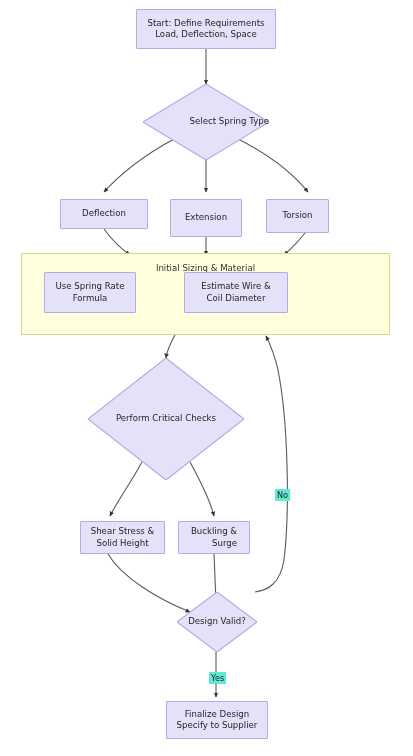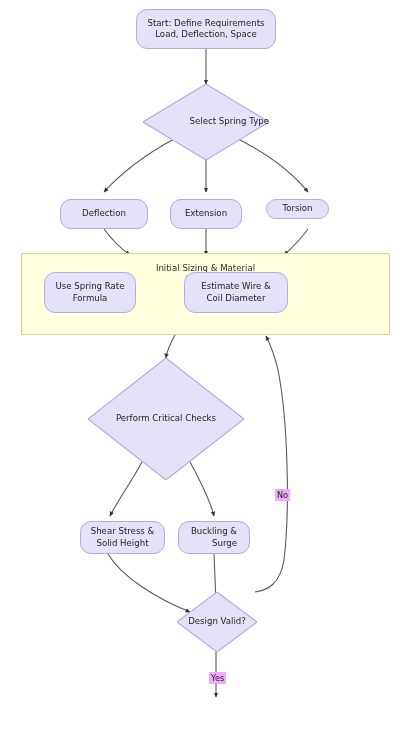--- a/index.html
+++ b/index.html
@@ -59,21 +59,21 @@
     background: #e4e2f8;
     border: 1.1px solid #b9a8e6;
     color: #1f1f1f;
     font-size: 8.6px;
     line-height: 11.4px;
     display: flex;
     align-items: center;
     justify-content: center;
     text-align: center;
     white-space: pre-line;
-    border-radius: 11px;
+    border-radius: 1px;
   }
   .diamond-wrap {
     position: absolute;
     display: flex;
     align-items: center;
     justify-content: center;
   }
   .diamond-shape {
     position: absolute;
     left: 0;
@@ -86,21 +86,21 @@
     z-index: 2;
     font-size: 8.6px;
     line-height: 11.4px;
     color: #1f1f1f;
     text-align: center;
     white-space: pre-line;
     pointer-events: none;
   }
   .edge-label {
     position: absolute;
-    background: #f0abfc;
+    background: #5eead4;
     color: #262626;
     font-size: 8.2px;
     line-height: 10px;
     padding: 1px 2px;
     text-align: center;
     white-space: nowrap;
   }
 </style>
 </head>
 <body>
@@ -146,25 +146,25 @@
     <svg class="diamond-shape" viewBox="0 0 126 76" preserveAspectRatio="none">
       <polygon points="63,0 126,38 63,76 0,38" fill="#e4e2f8" stroke="#b9a8e6" stroke-width="1.2"></polygon>
     </svg>
     <span class="diamond-label">Select Spring Type</span>
   </div>
 
   <div class="node" style="left:60px; top:199px; width:88px; height:30px;">
     <span>Deflection</span>
   </div>
 
-  <div class="node" style="left:170px; top:199px; width:72px; height:30px;">
+  <div class="node" style="left:170px; top:199px; width:72px; height:38px;">
     <span>Extension</span>
   </div>
 
-  <div class="node" style="left:266px; top:199px; width:63px; height:20px;">
+  <div class="node" style="left:266px; top:199px; width:63px; height:34px;">
     <span>Torsion</span>
   </div>
 
   <div class="node" style="left:44px; top:272px; width:92px; height:41px;">
     <span>Use Spring Rate
 Formula</span>
   </div>
 
   <div class="node" style="left:168px; top:272px; width:104px; height:41px;margin-left:16px;">
     <span>Estimate Wire &amp;
@@ -189,18 +189,22 @@
 Surge</span>
   </div>
 
   <div class="diamond-wrap" style="left:177px; top:592px; width:80px; height:60px;">
     <svg class="diamond-shape" viewBox="0 0 80 60" preserveAspectRatio="none">
       <polygon points="40,0 80,30 40,60 0,30" fill="#e4e2f8" stroke="#b9a8e6" stroke-width="1.2"></polygon>
     </svg>
     <span class="diamond-label">Design Valid?</span>
   </div>
 
+  <div class="node" style="left:166px; top:701px; width:102px; height:38px;">
+    <span>Finalize Design
+Specify to Supplier</span>
+  </div>
 
   <div class="edge-label" style="left:275px; top:489px;">No</div>
 
   <div class="edge-label" style="left:209px; top:672px;">Yes</div>
 
 </div>
 
 </body></html>

